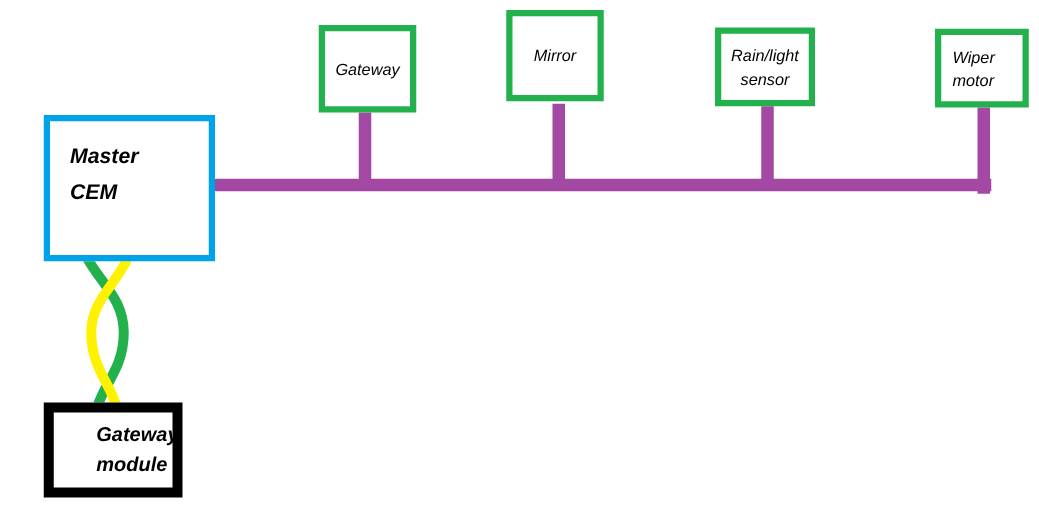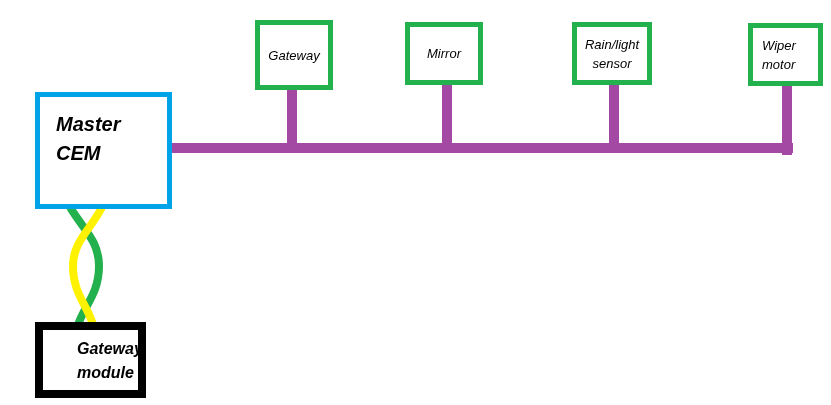--- a/index.html
+++ b/index.html
@@ -51,34 +51,34 @@
   .peripheral {
     border: 5px solid var(--peripheral-green);
     display: flex;
     align-items: center;
     justify-content: center;
     text-align: center;
     font-size: 13px;
     line-height: 19px;
   }
   #node-sunroof { left: 255px; top: 20px; width: 78px; height: 70px; }
-  #node-mirror  { left: 405px; top: 22px; width: 78px; height: 63px; }
+  #node-mirror  { left: 405px; top: 8px; width: 78px; height: 73px; }
   #node-rain    { left: 572px; top: 22px; width: 80px; height: 63px; }
   #node-wiper   { left: 748px; top: 23px; width: 75px; height: 63px;
                   justify-content: flex-start; text-align: left;
                   padding-left: 9px; }
 
   #node-master {
     left: 35px; top: 92px; width: 137px; height: 117px;
     border: 5px solid var(--master-blue);
   }
   #node-master .label {
     display: block;
     padding: 13px 0 0 16px;
-    font-size: 20px;
+    font-size: 17px;
     font-weight: bold;
     line-height: 29px;
   }
 
   #node-gateway {
     left: 35px; top: 322px; width: 111px; height: 76px;
     border: 8px solid var(--gateway-black);
   }
   #node-gateway .label {
     display: block;

